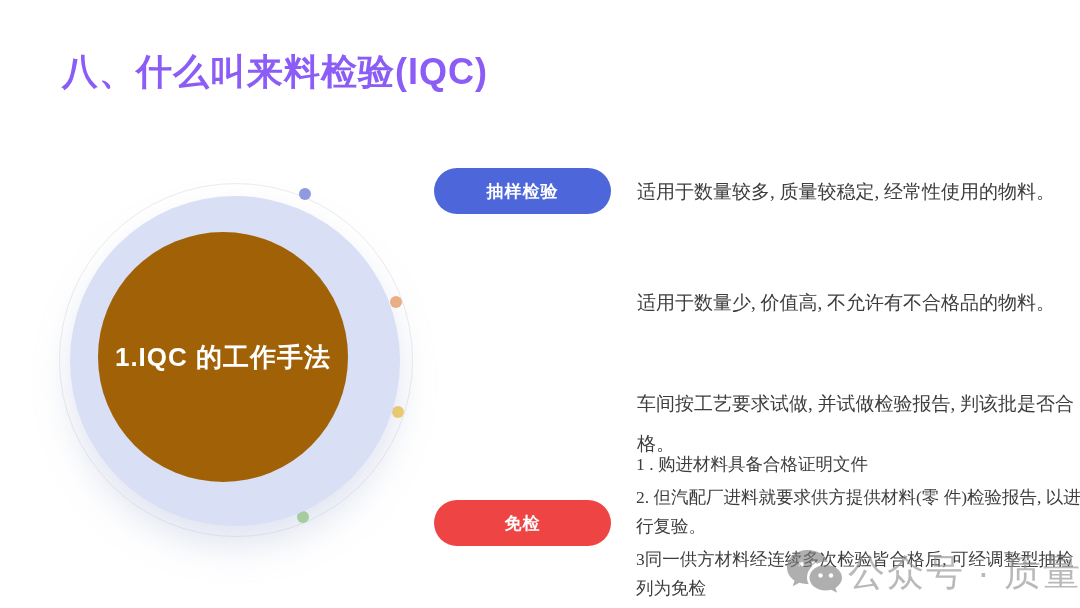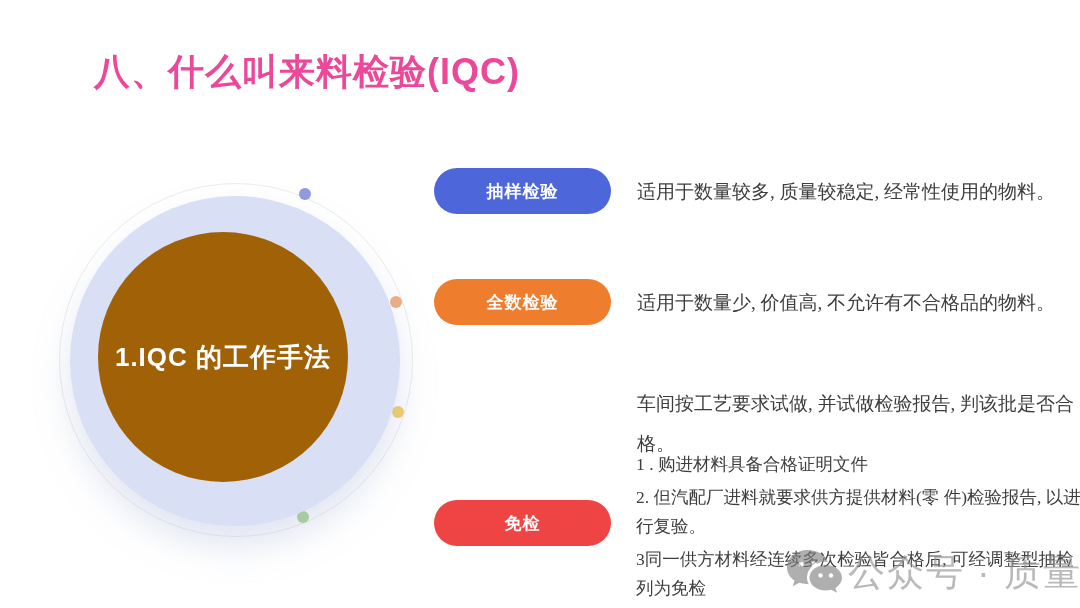--- a/index.html
+++ b/index.html
@@ -149,38 +149,37 @@
     letter-spacing: 2px;
     white-space: nowrap;
     margin-left: 4px;
   }
 </style>
 </head>
 <body>
 
 <div class="slide">
 
-  <div class="title" style="color: #ec4899; margin-left: 32px;">八、什么叫来料检验(IQC)</div>
+  <div class="title" style="color: #8b5cf6;">八、什么叫来料检验(IQC)</div>
 
   <div class="diagram">
     <div class="orbit-ring"></div>
     <div class="orbit-dot dot-blue" style="background-color: rgb(143, 154, 223);"></div>
     <div class="orbit-dot dot-orange" style="background-color: rgb(237, 174, 128);"></div>
     <div class="orbit-dot dot-yellow" style="background-color: rgb(243, 205, 96);"></div>
     <div class="orbit-dot dot-green" style="background-color: rgb(165, 213, 140);"></div>
     <div class="outer-circle" style="background-color: rgb(217, 223, 244);"></div>
     <div class="inner-circle" style="background-color: #a16207;">
       <span class="inner-circle-label">1.IQC 的工作手法</span>
     </div>
   </div>
 
   <div class="pill pill-1" style="background-color: rgb(77, 102, 218);">抽样检验</div>
   <div class="desc desc-1">适用于数量较多, 质量较稳定, 经常性使用的物料。</div>
 
-  <div class="pill pill-2" style="background-color: rgb(238, 126, 46);">全数检验</div>
   <div class="desc desc-2">适用于数量少, 价值高, 不允许有不合格品的物料。</div>
 
   <div class="desc desc-3">车间按工艺要求试做, 并试做检验报告, 判该批是否合格。</div>
 
   <div class="pill pill-4" style="background-color: #ef4444;">免检</div>
   <div class="notes">
     <p>1 . 购进材料具备合格证明文件</p>
     <p>2. 但汽配厂进料就要求供方提供材料(零 件)检验报告, 以进行复验。</p>
     <p>3同一供方材料经连续多次检验皆合格后, 可经调整型抽检列为免检</p>
   </div>

